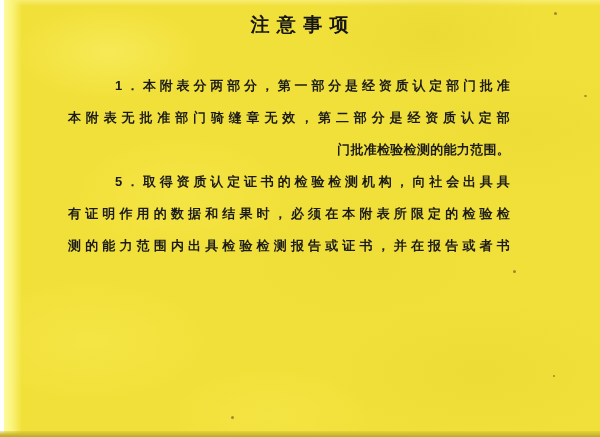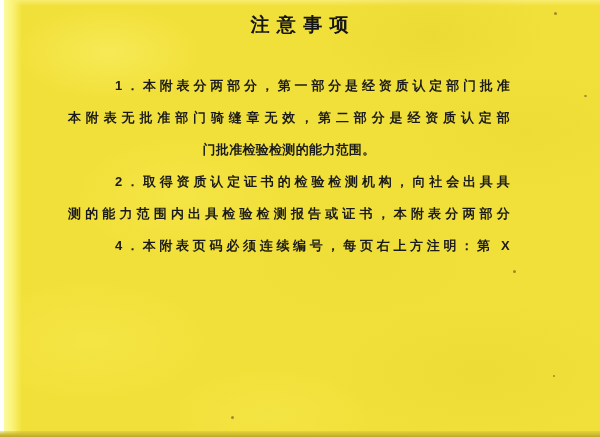--- a/index.html
+++ b/index.html
@@ -63,21 +63,21 @@
     font-weight: 600;
     color: #1b1b1b;
     letter-spacing: 0.3px;
     white-space: normal;
     overflow: visible;
   }
   .line.full {
     text-align: justify;
     text-align-last: justify;
   }
-  .line.last { text-align: center; }
+  .line.last { text-align: right; }
   .line.indent { padding-left: 47px; }
 
   
   .speck {
     position: absolute;
     border-radius: 50%;
     background: #6e5c22;
     opacity: 0.65;
   }
   .speck-1 { left: 554px; top: 12px;  width: 3px; height: 3px; }
@@ -96,25 +96,25 @@
   <div class="bottom-band"></div>
 
   <div class="doc-title">注 意 事 项</div>
 
   <div class="doc-body">
 
     <div class="line full indent">1．本附表分两部分，第一部分是经资质认定部门批准</div>
     <div class="line full">本附表无批准部门骑缝章无效，第二部分是经资质认定部</div>
     <div class="line last">门批准检验检测的能力范围。</div>
 
-    <div class="line full indent">2．取得资质认定证书的检验检测机构，向社会出具具</div>
-    <div class="line full">测的能力范围内出具检验检测报告或证书，本附表分两部分</div>
+    <div class="line full indent">5．取得资质认定证书的检验检测机构，向社会出具具</div>
+    <div class="line full">有证明作用的数据和结果时，必须在本附表所限定的检验检</div>
+    <div class="line full">测的能力范围内出具检验检测报告或证书，并在报告或者书</div>
 
 
-    <div class="line full indent">4．本附表页码必须连续编号，每页右上方注明：第 X</div>
   </div>
 
   <div class="speck speck-1"></div>
   <div class="speck speck-2"></div>
   <div class="speck speck-3"></div>
   <div class="speck speck-4"></div>
   <div class="speck speck-5"></div>
 
 </div>
 

